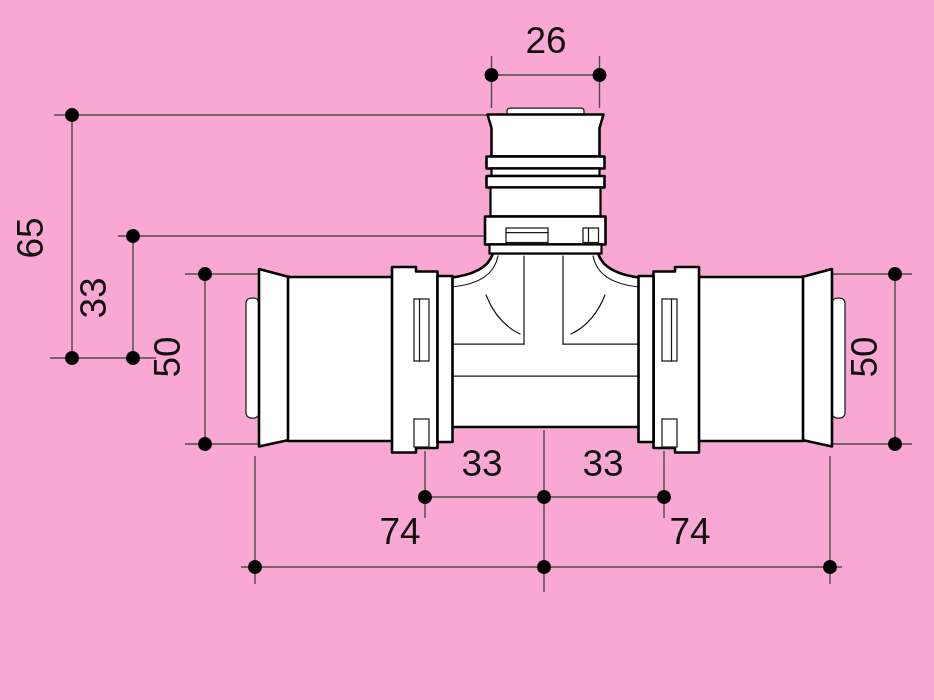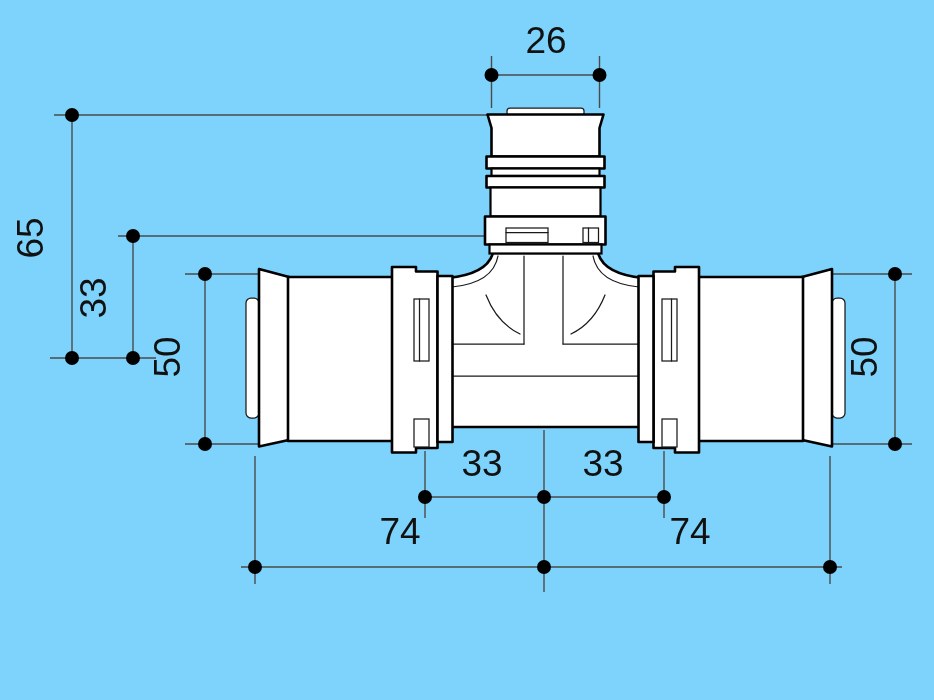--- a/index.html
+++ b/index.html
@@ -1,16 +1,16 @@
 <!DOCTYPE html>
 <html><head>
 <meta charset="utf-8">
 <style>
   html,body{margin:0;padding:0;background:#fff;}
-  .stage{position:relative;width:934px;height:700px;background:#7dd3fc;overflow:hidden;}
+  .stage{position:relative;width:934px;height:700px;background:#f9a8d4;overflow:hidden;}
   svg{display:block;}
   text{font-family:"Liberation Sans","DejaVu Sans",sans-serif;font-size:37px;fill:#111;}
   .dimline{stroke:#4a4a4a;stroke-width:1.4;fill:none;}
   .dot{fill:#000;stroke:none;}
   .part{stroke:#000;stroke-width:2.6;fill:#fff;stroke-linejoin:round;stroke-linecap:round;}
   .part-thin{stroke:#1a1a1a;stroke-width:1.25;fill:none;stroke-linecap:round;}
   .part-thin-f{stroke:#1a1a1a;stroke-width:1.25;fill:#fff;}
   .part-med{stroke:#000;stroke-width:2.2;fill:#fff;}
 </style>
 </head>

